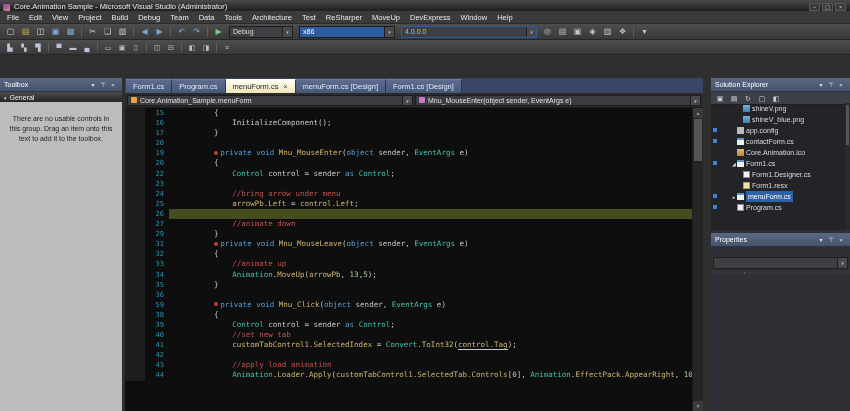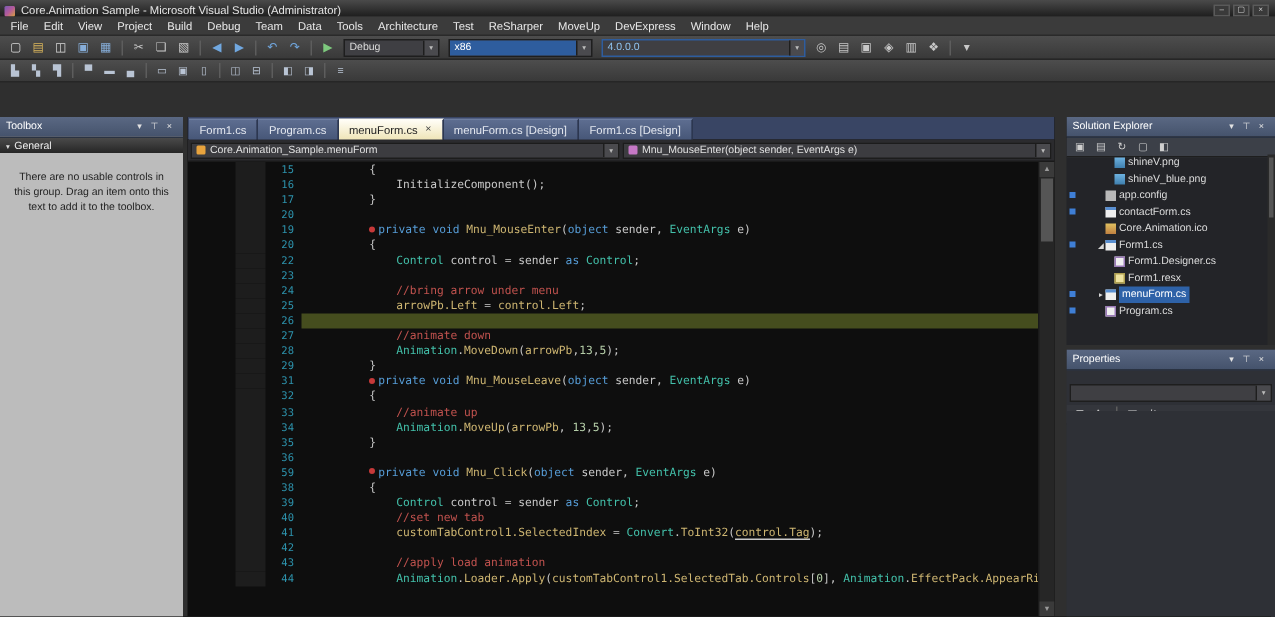--- a/index.html
+++ b/index.html
@@ -66,21 +66,21 @@
   .tab-close{margin-left:5px;font-size:7px;color:#444;line-height:7px;}
   .breadcrumb{height:15px;background:#2b2b2e;display:flex;align-items:center;padding:0 2px;gap:2px;border-bottom:1px solid #1a1a1a;box-sizing:border-box;}
   .bc-combo{flex:1;height:11px;background:#3c3c40;border:1px solid #1c1c1c;display:flex;align-items:center;
             font-size:7px;color:#e0e0e0;box-sizing:border-box;overflow:hidden;}
   .bc-cube{width:6px;height:6px;flex:none;border-radius:1px;margin:0 3px 0 3px;}
   .bc-cube.type{background:#e8a33d;}
   .bc-cube.member{background:#c678c6;}
   .bc-text{flex:1;white-space:nowrap;overflow:hidden;line-height:9px;}
 
   .code{position:absolute;top:30px;left:0;right:11px;bottom:0;overflow:hidden;}
-  .crow{display:flex;height:10.1px;line-height:10.1px;font-family:"DejaVu Sans Mono",monospace;font-size:7.5px;margin-left:32px;}
+  .crow{display:flex;height:10.1px;line-height:10.1px;font-family:"DejaVu Sans Mono",monospace;font-size:7.5px;}
   .cm1{width:20px;flex:none;background:#1d1d1d;}
   .cgut{width:24px;flex:none;text-align:right;padding-right:5px;box-sizing:border-box;color:#2d93ad;font-size:7px;}
   .cout{width:9px;flex:none;}
   .ctxt{flex:1;white-space:pre;overflow:hidden;}
   .crow.hl .cout,.crow.hl .ctxt{background:#454d1e;}
   .seg-kw{color:#569cd6;}
   .seg-ty{color:#43c0aa;}
   .seg-id{color:#cdb571;text-align:center;}
   .seg-pl{color:#c8c8c8;}
   .seg-cm{color:#c0524e;}
@@ -338,26 +338,20 @@
         <span class="ctxt"></span>
       </div>
       <div class="crow">
         <span class="cm1"></span>
         <span class="cgut">27</span>
         <span class="cout"></span>
         <span class="ctxt"><span class="seg-cm">            //animate down</span></span>
       </div>
       <div class="crow">
         <span class="cm1"></span>
-        <span class="cgut">28</span>
-        <span class="cout"></span>
-        <span class="ctxt"><span class="seg-pl">            </span><span class="seg-ty">Animation</span><span class="seg-pl">.</span><span class="seg-id">MoveDown</span><span class="seg-pl">(</span><span class="seg-id">arrowPb</span><span class="seg-pl">,</span><span class="seg-nm">13</span><span class="seg-pl">,</span><span class="seg-nm">5</span><span class="seg-pl">);</span></span>
-      </div>
-      <div class="crow">
-        <span class="cm1"></span>
         <span class="cgut">29</span>
         <span class="cout"></span>
         <span class="ctxt"><span class="seg-pl">        }</span></span>
       </div>
       <div class="crow">
         <span class="cm1"></span>
         <span class="cgut">31</span>
         <span class="cout"></span>
         <span class="ctxt"><span class="seg-pl">        </span><span class="cdot"></span><span class="seg-kw">private</span><span class="seg-pl"> </span><span class="seg-kw">void</span><span class="seg-pl"> </span><span class="seg-id">Mnu_MouseLeave</span><span class="seg-pl">(</span><span class="seg-kw">object</span><span class="seg-pl"> sender, </span><span class="seg-ty">EventArgs</span><span class="seg-pl"> e)</span></span>
       </div>

